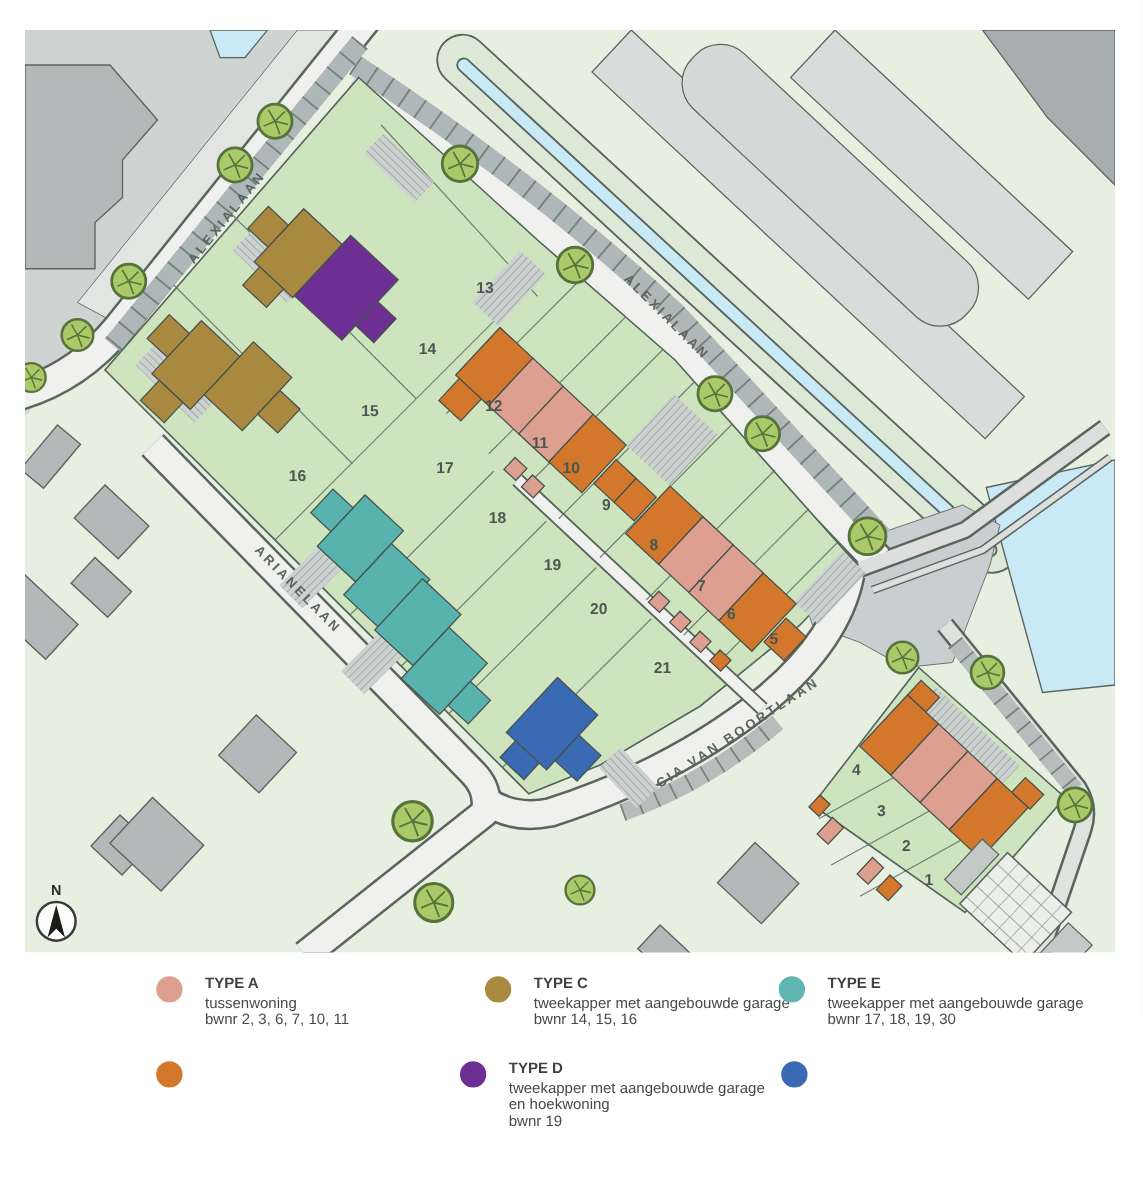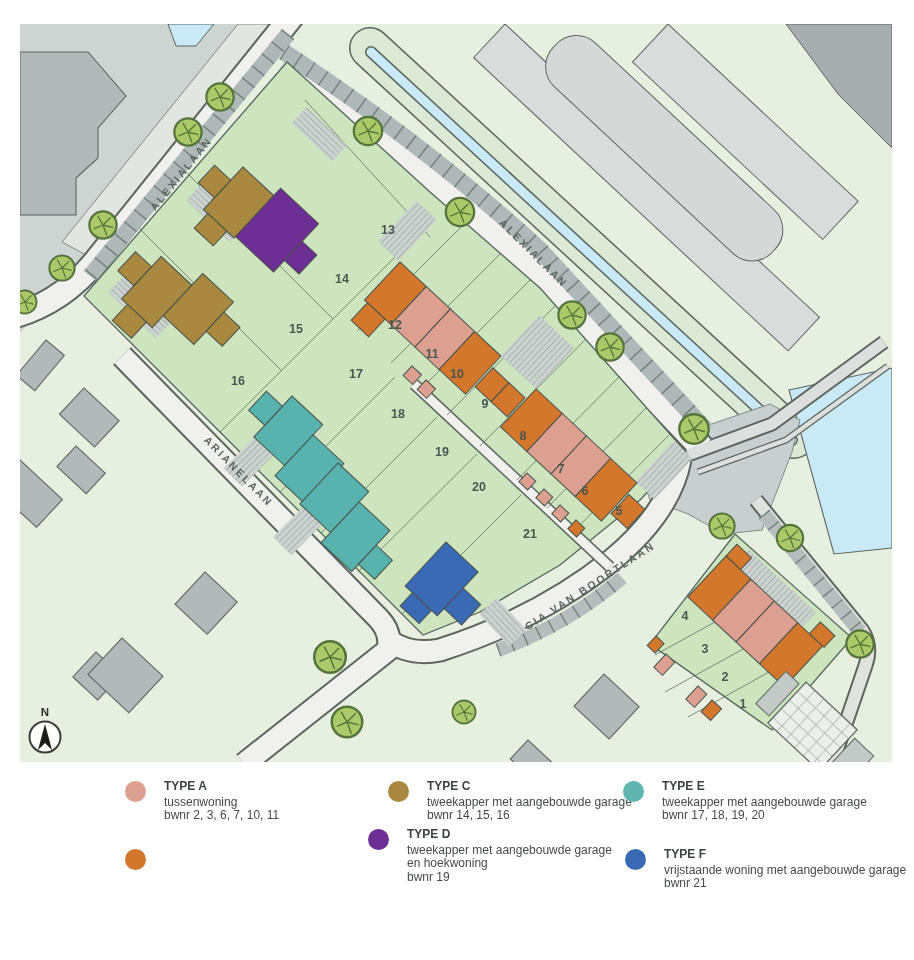--- a/index.html
+++ b/index.html
@@ -369,40 +369,35 @@
     <span class="legend-dot" style="background: rgb(211, 119, 44);"></span>
   </div>
   <div class="legend-item" style="left:388px;top:780px;">
     <span class="legend-dot" style="background: rgb(169, 136, 63);"></span>
     <div class="legend-text">
       <div class="legend-title">TYPE C</div>
       <div>tweekapper met aangebouwde garage</div>
       <div>bwnr 14, 15, 16</div>
     </div>
   </div>
-  <div class="legend-item" style="left:368px;top:828px;">
+  <div class="legend-item" style="left:368px;top:848px;">
     <span class="legend-dot" style="background: rgb(110, 47, 149);"></span>
     <div class="legend-text">
       <div class="legend-title">TYPE D</div>
       <div>tweekapper met aangebouwde garage</div>
       <div>en hoekwoning</div>
       <div>bwnr 19</div>
     </div>
   </div>
   <div class="legend-item" style="left:623px;top:780px;">
     <span class="legend-dot" style="background: rgb(96, 181, 176);"></span>
     <div class="legend-text">
       <div class="legend-title">TYPE E</div>
       <div>tweekapper met aangebouwde garage</div>
-      <div>bwnr 17, 18, 19, 20</div>
+      <div>bwnr 17, 18, 19, 30</div>
     </div>
   </div>
   <div class="legend-item" style="left:625px;top:848px;">
     <span class="legend-dot" style="background: rgb(59, 106, 180);"></span>
-    <div class="legend-text">
-      <div class="legend-title">TYPE F</div>
-      <div>vrijstaande woning met aangebouwde garage</div>
-      <div>bwnr 21</div>
-    </div>
   </div>
 </div>
 
 </div>
 
 </body></html>

